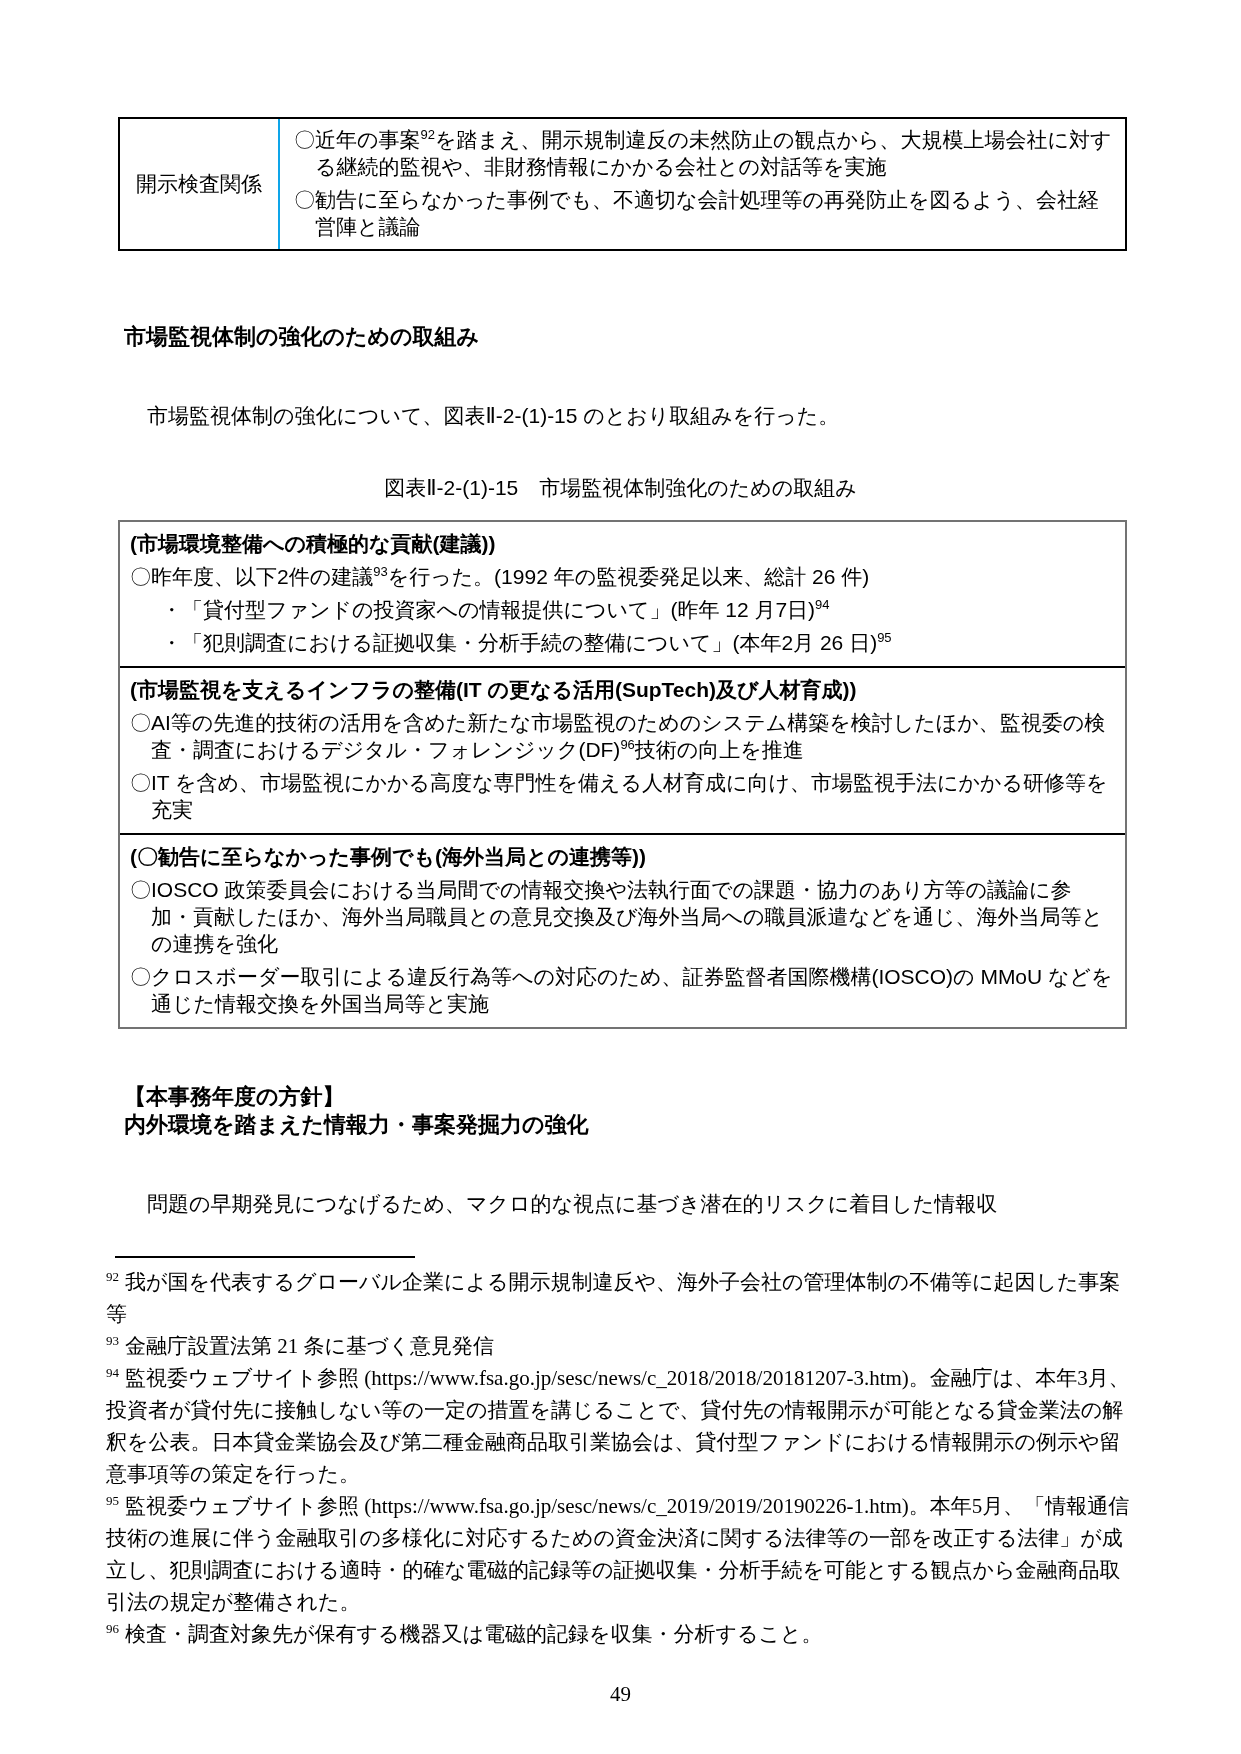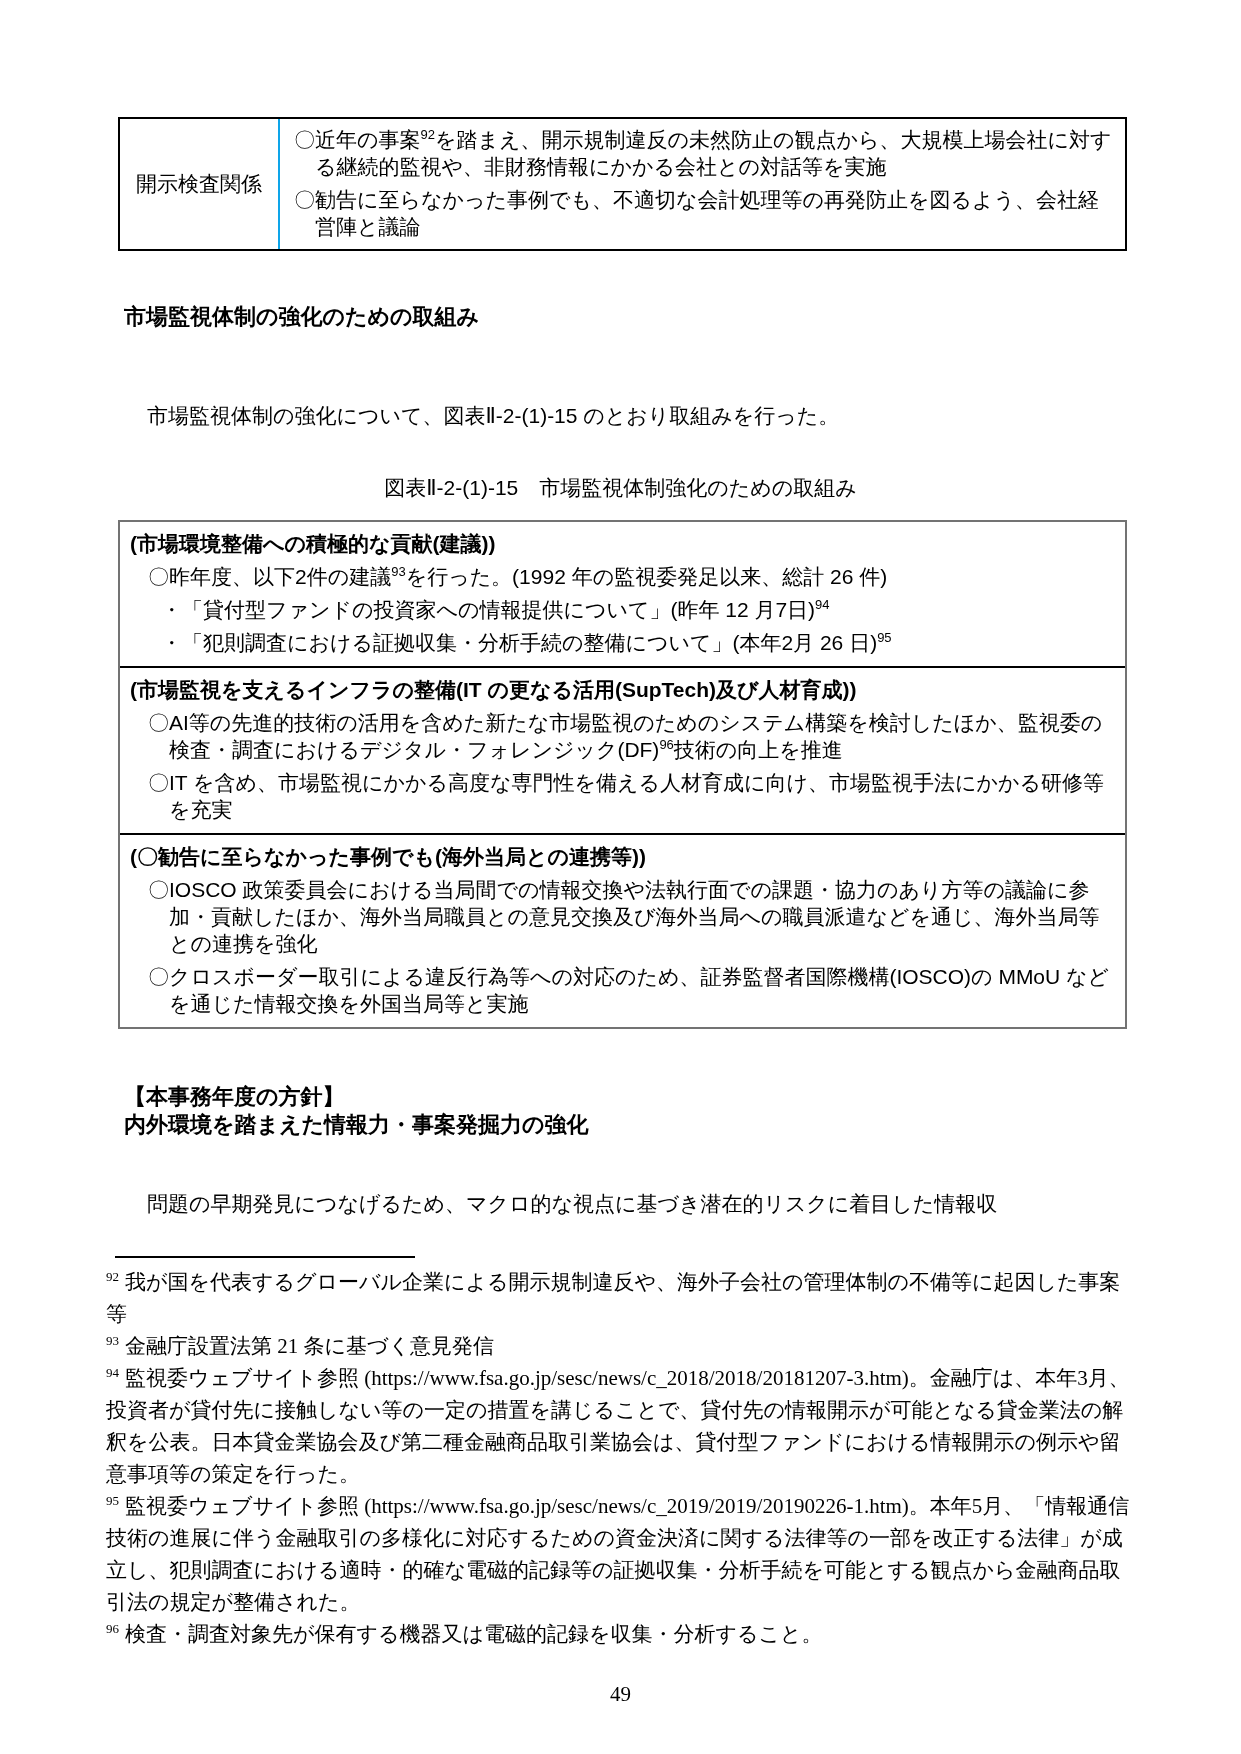--- a/index.html
+++ b/index.html
@@ -26,21 +26,21 @@
   .para{position:absolute;left:147px;font-size:21px;line-height:27px;}
   .caption{position:absolute;left:0;width:1241px;text-align:center;font-size:21px;}
   
   .figbox{
     position:absolute;left:118px;top:520px;width:1009px;
     border:2px solid #737373;box-sizing:border-box;
   }
   .figsec{padding:8px 12px 10px 10px;font-size:21px;line-height:27px;}
   .figsec + .figsec{border-top:2px solid #000;}
   .fighdr{font-weight:bold;}
-  .figsec .bullet{margin-top:6px;margin-left:18px;}
+  .figsec .bullet{margin-top:6px;margin-left:0;}
   .figsec .sub{margin-top:6px;margin-left:31px;padding-left:14px;text-indent:-14px;}
   
   .sup{font-size:13px;vertical-align:super;line-height:0;}
   
   .fnsep{position:absolute;left:115px;top:1256px;width:300px;border-top:2px solid #000;}
   .footnotes{
     position:absolute;left:106px;top:1266px;width:1032px;
     font-family:"Liberation Serif","DejaVu Serif",serif;
     font-size:21px;line-height:32px;
   }
@@ -57,21 +57,21 @@
 <div class="page">
 
   <div class="t1">
     <div class="t1-label">開示検査関係</div>
     <div class="t1-body">
       <div class="bullet"><span>〇近年の事案</span><span class="sup">92</span><span>を踏まえ、開示規制違反の未然防止の観点から、大規模上場会社に対する継続的監視や、非財務情報にかかる会社との対話等を実施</span></div>
       <div class="bullet"><span>〇勧告に至らなかった事例でも、不適切な会計処理等の再発防止を図るよう、会社経営陣と議論</span></div>
     </div>
   </div>
 
-  <div class="h-bold" style="top:304px;">市場監視体制の強化のための取組み</div>
+  <div class="h-bold" style="top:326px;font-family:Liberation Mono, monospace;">市場監視体制の強化のための取組み</div>
   <div class="para" style="top:402px;">市場監視体制の強化について、図表Ⅱ-2-(1)-15 のとおり取組みを行った。</div>
 
   <div class="caption" style="top:474px;">図表Ⅱ-2-(1)-15　市場監視体制強化のための取組み</div>
 
   <div class="figbox">
 
     <div class="figsec">
       <div class="fighdr">(市場環境整備への積極的な貢献(建議))</div>
       <div class="bullet"><span>〇昨年度、以下2件の建議</span><span class="sup">93</span><span>を行った。(1992 年の監視委発足以来、総計 26 件)</span></div>
       <div class="sub"><span>・「貸付型ファンドの投資家への情報提供について」(昨年 12 月7日)</span><span class="sup">94</span></div>

